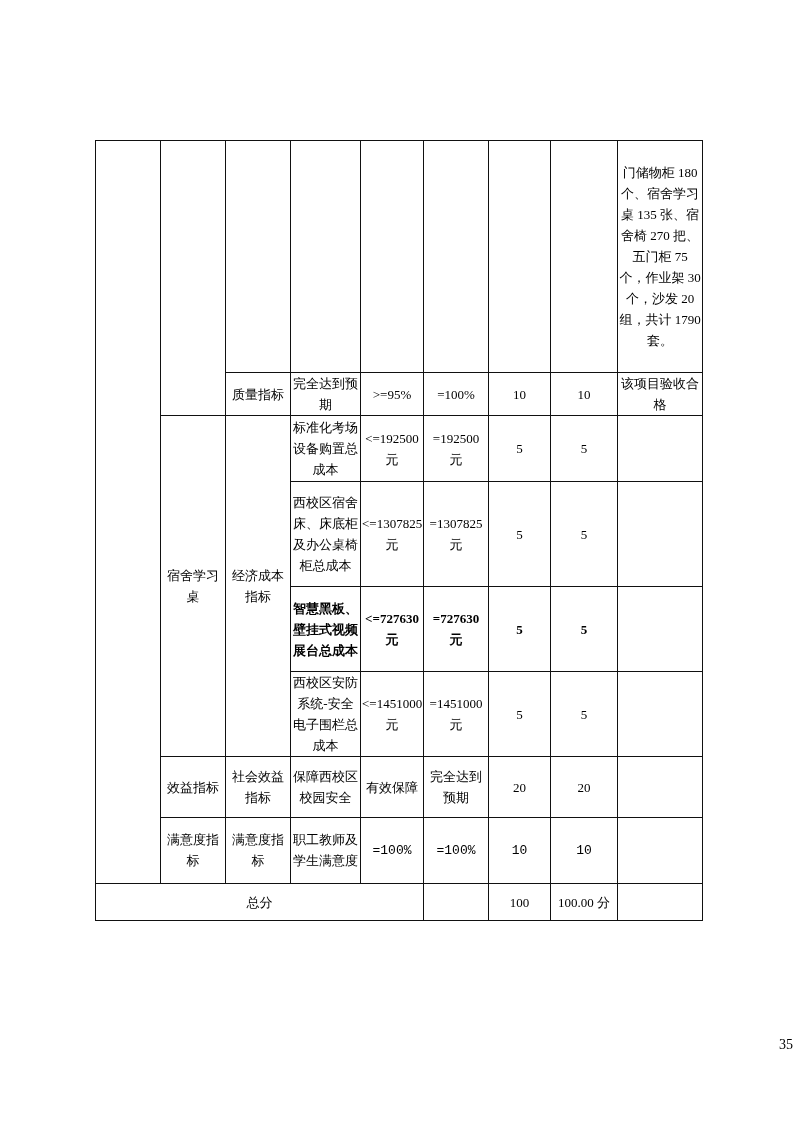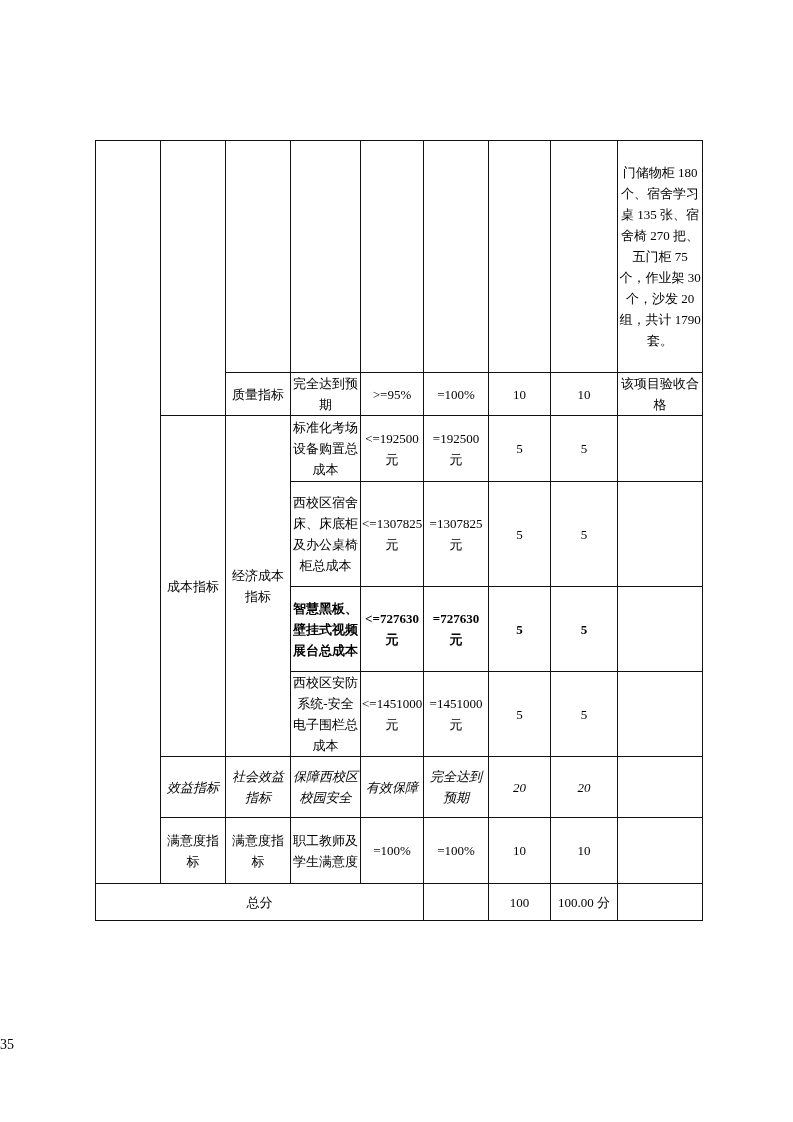--- a/index.html
+++ b/index.html
@@ -32,28 +32,28 @@
     overflow: hidden;
   }
   td.name-col { padding: 0 4px; }
   td.remark-col { padding: 0 6px; margin-left: 8px; }
   tr.rh-spill      { height: 232px; }
   tr.rh-quality    { height: 34px; }
   tr.rh-cost1      { height: 66px; }
   tr.rh-cost2      { height: 105px; }
   tr.rh-cost3      { height: 85px; font-weight: bold; }
   tr.rh-cost4      { height: 85px; }
-  tr.rh-benefit    { height: 61px; font-style: italic; }
-  tr.rh-satisfy    { height: 66px; }
+  tr.rh-benefit    { height: 61px; }
+  tr.rh-satisfy    { height: 66px; font-family: Liberation Mono, monospace; }
   tr.rh-total      { height: 37px; }
   .page-number {
     position: absolute;
     top: 1036px; left: 0;
     width: 793px;
-    text-align: left;
+    text-align: right;
     font-size: 14px;
     line-height: 18px;
   }
 </style>
 </head>
 <body>
 
 <div class="page">
 
   <table class="eval">
@@ -86,21 +86,21 @@
       <td>质量指标</td>
       <td class="name-col">完全达到预期</td>
       <td>&gt;=95%</td>
       <td>=100%</td>
       <td>10</td>
       <td>10</td>
       <td class="remark-col">该项目验收合格</td>
     </tr>
 
     <tr class="rh-cost1">
-      <td rowspan="4">成本指标</td>
+      <td rowspan="4">宿舍学习桌</td>
       <td rowspan="4">经济成本指标</td>
       <td class="name-col">标准化考场设备购置总成本</td>
       <td>&lt;=192500 元</td>
       <td>=192500 元</td>
       <td>5</td>
       <td>5</td>
       <td class="remark-col"></td>
     </tr>
 
     <tr class="rh-cost2">

